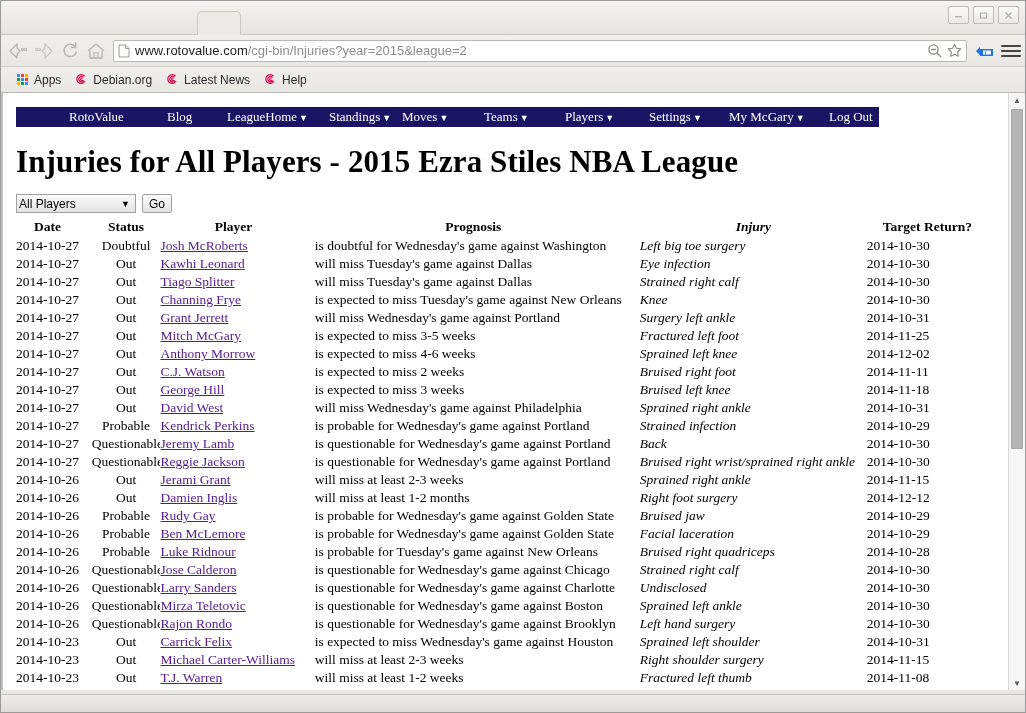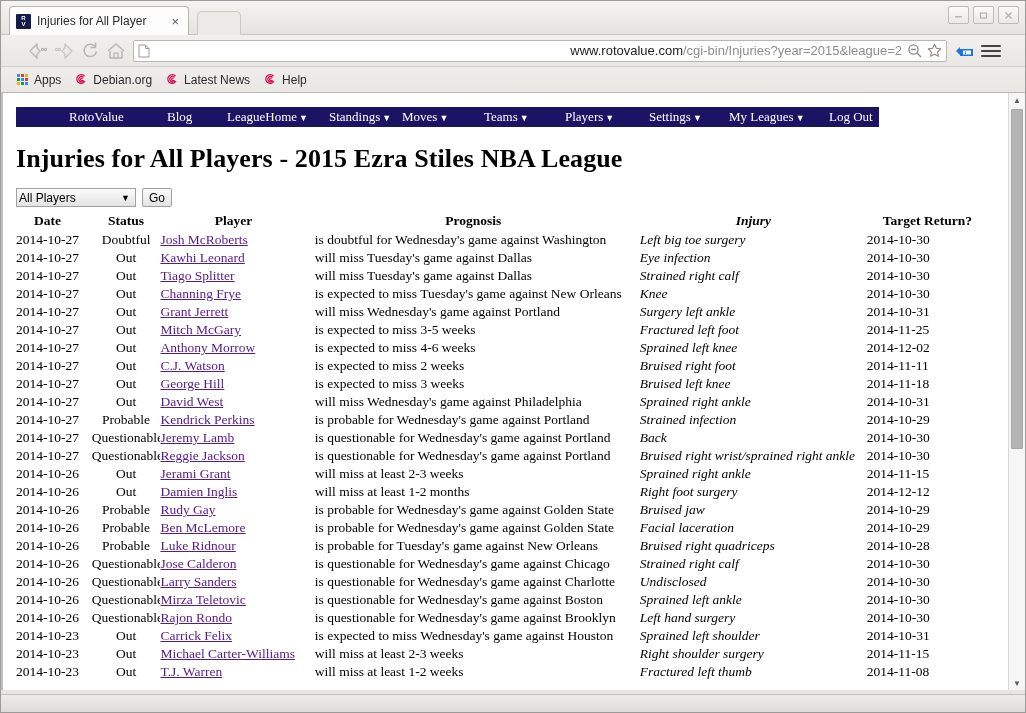--- a/index.html
+++ b/index.html
@@ -78,23 +78,22 @@
     display: flex; align-items: center; justify-content: center;
     color: #b4b2af; font-size: 11px; line-height: 1;
   }
 
   
   #navbar {
     position: relative;
     height: 32px;
     background: linear-gradient(#f2f0ee, #e9e7e4);
     display: flex; align-items: center;
-    padding: 0 24px;
+    padding: 0 4px;
     border-bottom: 1px solid #d2d0cd;
-    text-align: right;
   }
   .navicon {
     width: 26px; height: 26px;
     display: flex; align-items: center; justify-content: center;
     color: #b9b7b4; flex: 0 0 auto;
   }
   .navicon.dim { color: #c9c7c4; }
   #urlbar {
     flex: 1 1 auto;
     height: 22px;
@@ -169,21 +168,21 @@
   #sitenav a {
     color: #fff; text-decoration: none;
     white-space: nowrap;
     display: inline-block;
   }
   .navcaret { font-size: 9px; margin-left: 2px; display:inline-block; }
 
   
   h1#pagetitle {
     font-family: "Liberation Serif", serif;
-    font-size: 26px;
+    font-size: 31px;
     font-weight: bold;
     color: #000;
     margin: 17px 0 0 13px;
     letter-spacing: 0.1px;
   }
 
   
   #filterform {
     margin: 14px 0 0 13px;
     display: flex; align-items: center; gap: 6px;
@@ -277,28 +276,20 @@
     background: linear-gradient(#ececea, #dedcd9);
     border-top: 1px solid #c3c1be;
   }
 </style>
 </head>
 <body>
 
 <div id="window">
 
   <div id="tabstrip">
-    <div id="tab">
-      <div id="favicon">
-        <span>R</span>
-        <span>V</span>
-      </div>
-      <div id="tabtitle">Injuries for All Player</div>
-      <div id="tabclose">×</div>
-    </div>
     <div id="newtab"></div>
     <div id="wincontrols">
       <div class="winbtn">
         <svg width="9" height="9" viewBox="0 0 9 9">
             <rect x="1" y="5" width="7" height="1.4" fill="#b4b2af"></rect>
           </svg>
       </div>
       <div class="winbtn">
         <svg width="9" height="9" viewBox="0 0 9 9">
             <rect x="1.5" y="2" width="6" height="5" fill="none" stroke="#b4b2af" stroke-width="1.2"></rect>
@@ -430,21 +421,21 @@
 
       <div id="sitenav" style="position: relative;">
           <a style="position: absolute; left: 53px;"><span>RotoValue</span></a>
           <a style="position: absolute; left: 151px;"><span>Blog</span></a>
           <a style="position: absolute; left: 211px;"><span>LeagueHome</span><span class="navcaret">▼</span></a>
           <a style="position: absolute; left: 313px;"><span>Standings</span><span class="navcaret">▼</span></a>
           <a style="position: absolute; left: 386px;"><span>Moves</span><span class="navcaret">▼</span></a>
           <a style="position: absolute; left: 468px;"><span>Teams</span><span class="navcaret">▼</span></a>
           <a style="position: absolute; left: 549px;"><span>Players</span><span class="navcaret">▼</span></a>
           <a style="position: absolute; left: 633px;"><span>Settings</span><span class="navcaret">▼</span></a>
-          <a style="position: absolute; left: 713px;"><span>My Leagues</span><span class="navcaret">▼</span></a>
+          <a style="position: absolute; left: 713px;"><span>My McGary</span><span class="navcaret">▼</span></a>
           <a style="position: absolute; left: 813px;"><span>Log Out</span></a>
         </div>
 
       <h1 id="pagetitle">Injuries for All Players - 2015 Ezra Stiles NBA League</h1>
 
       <div id="filterform">
         <div id="playerselect">
           <span>All Players</span>
           <span class="selcaret">▼</span>
         </div>

